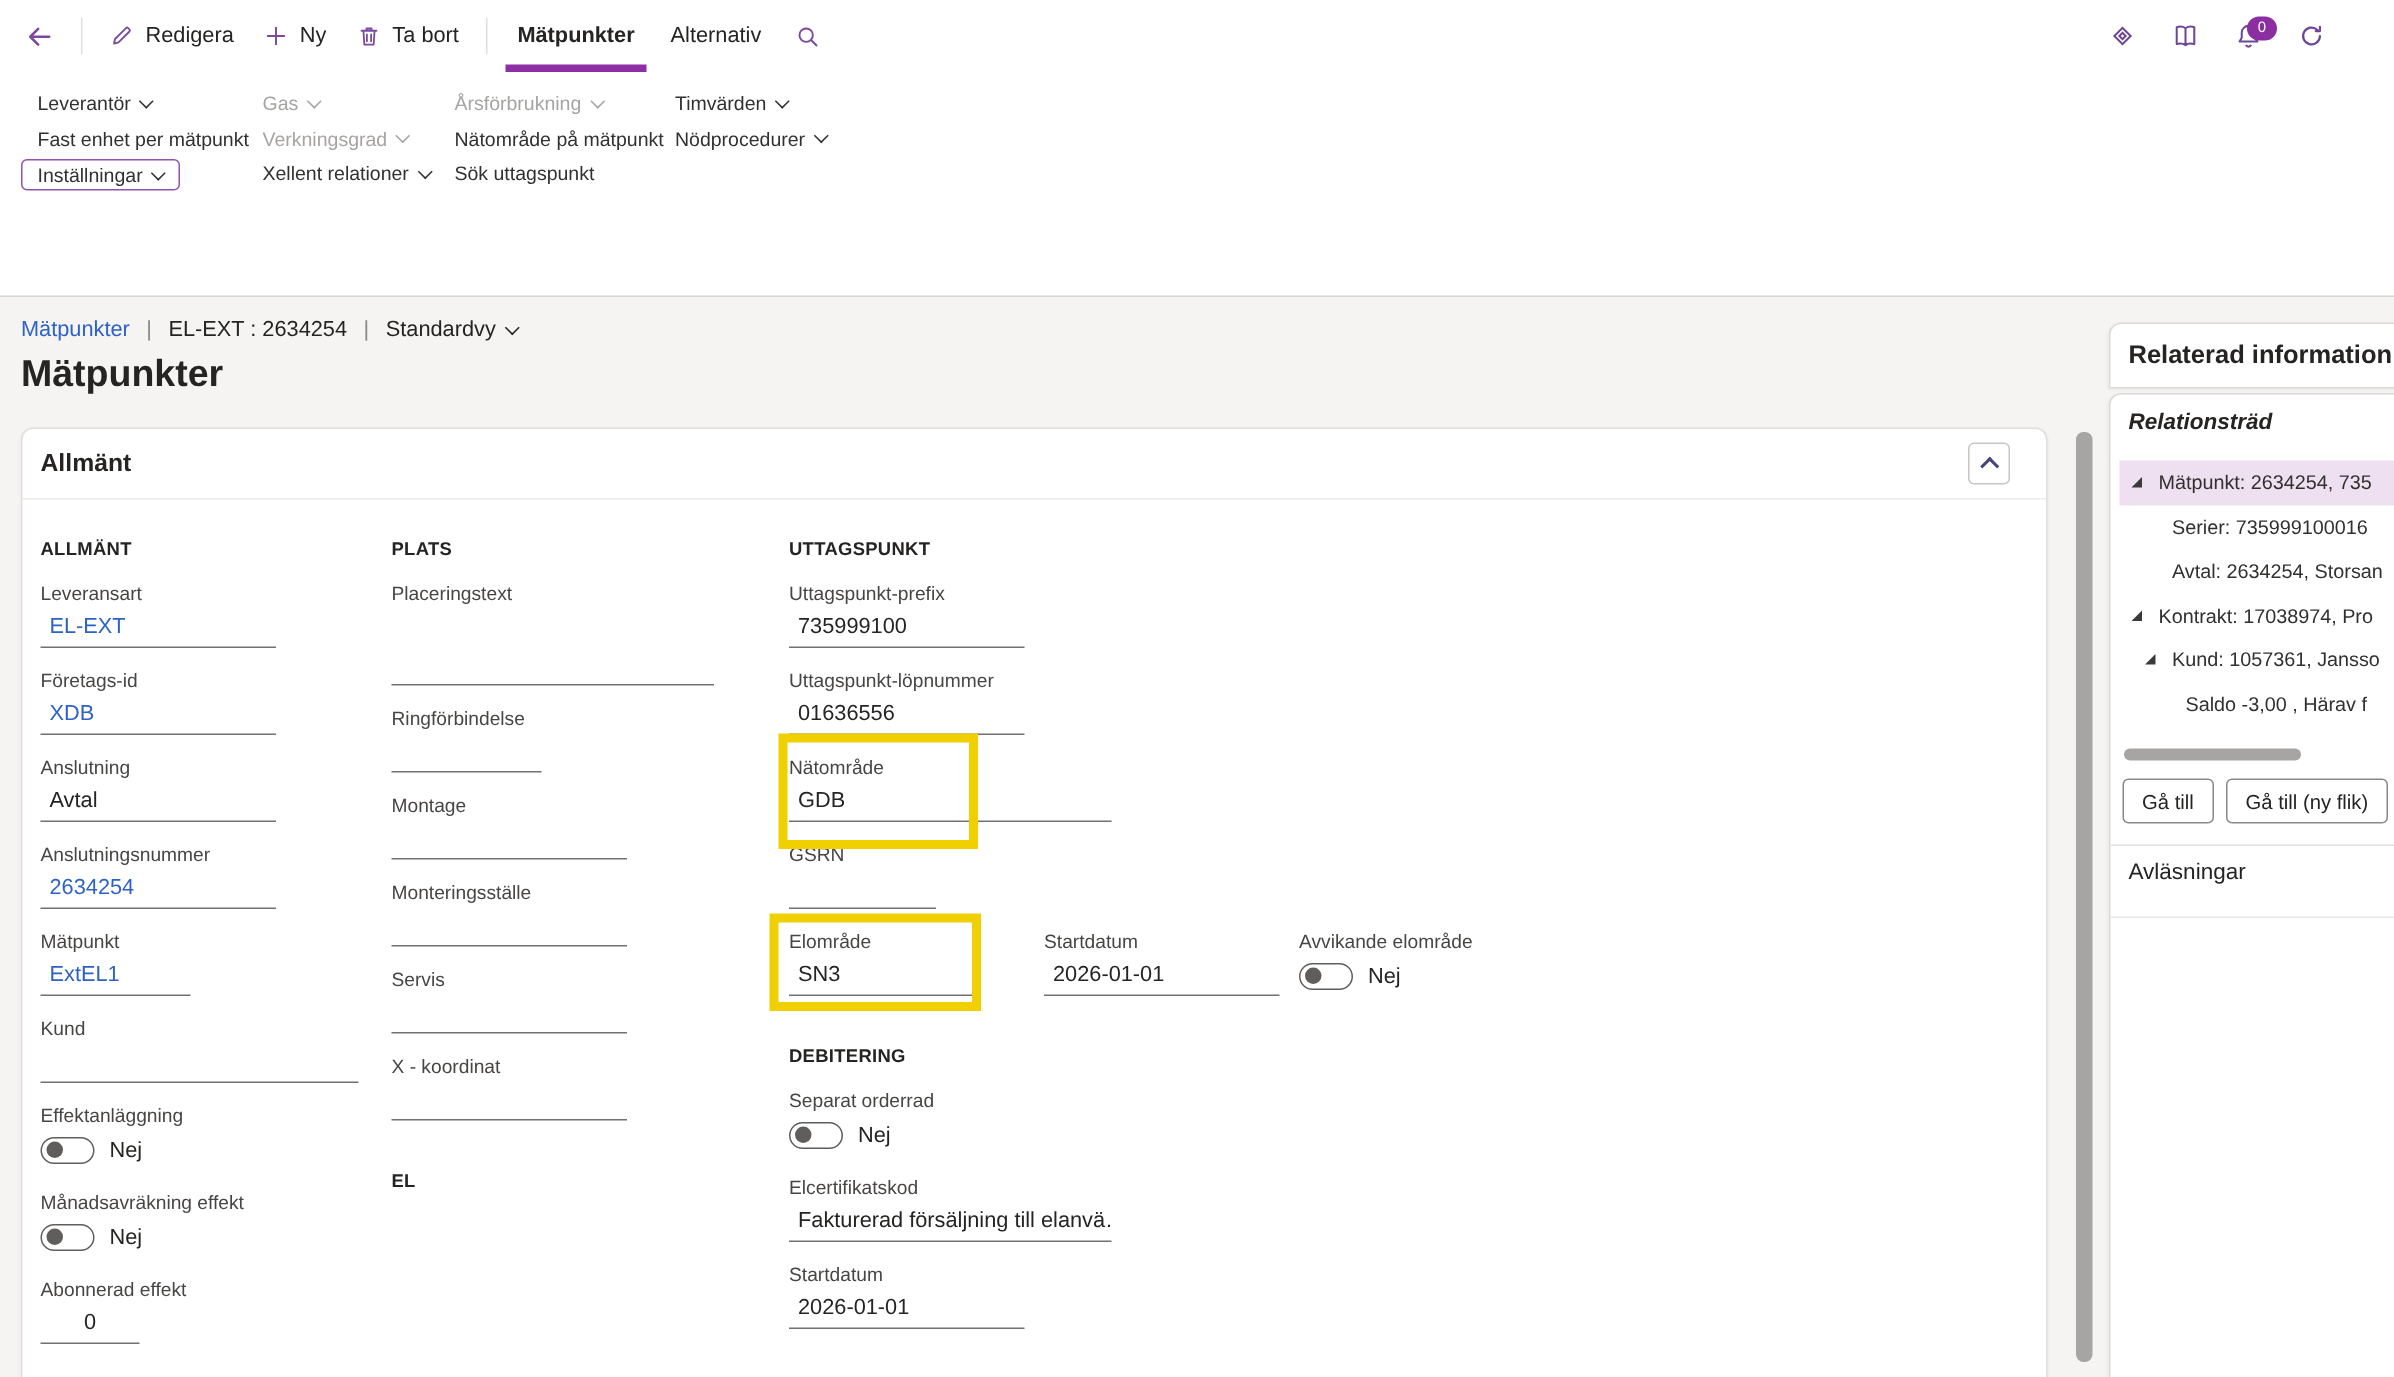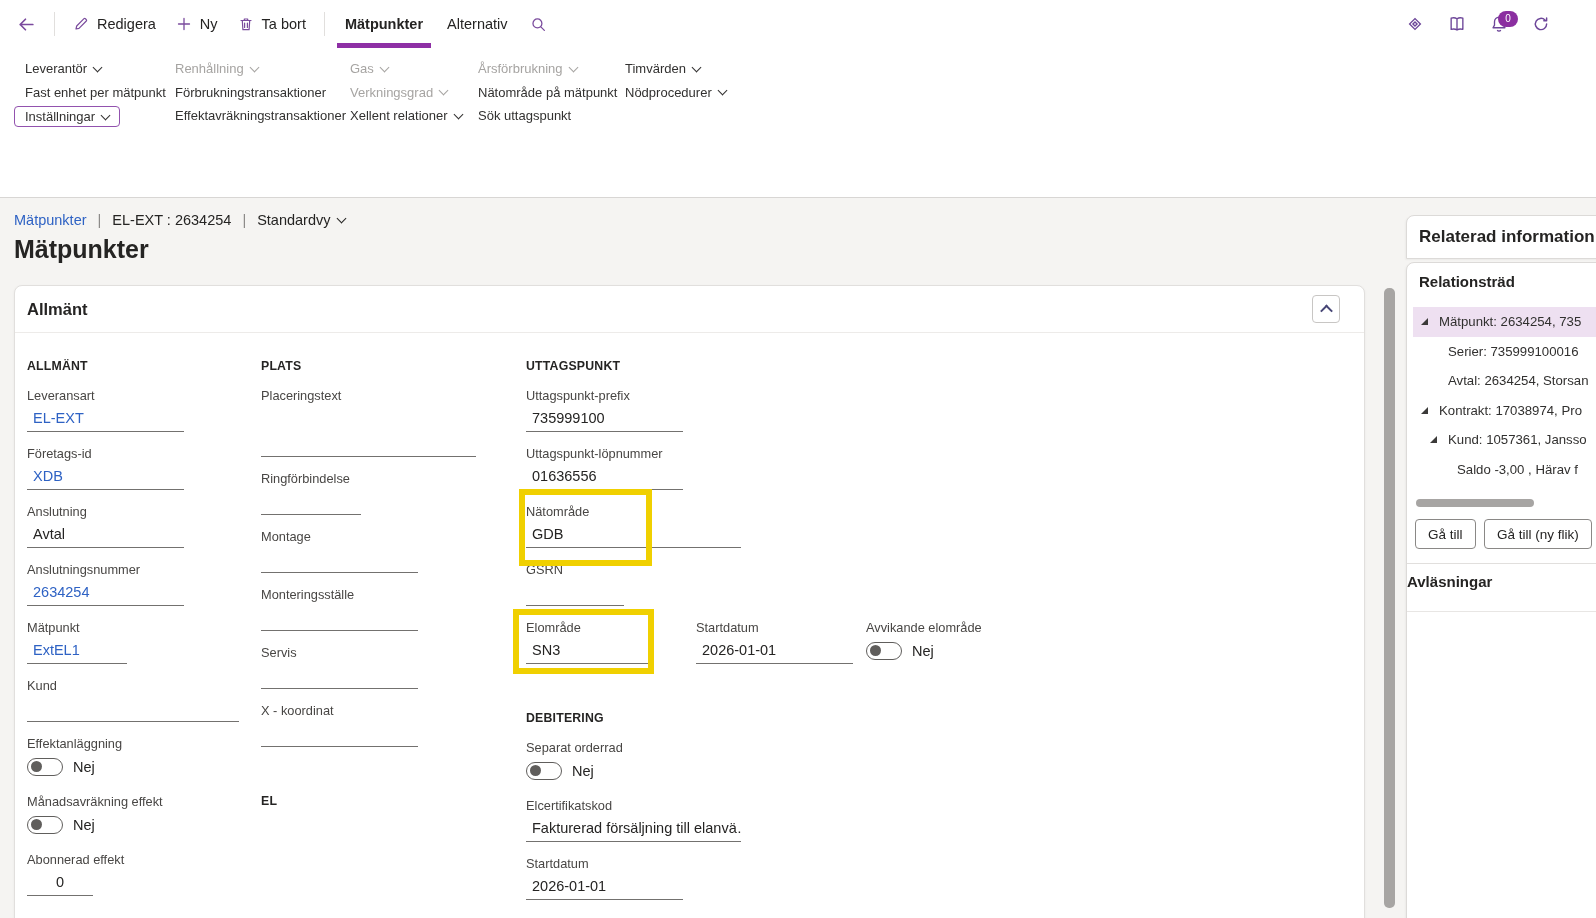--- a/index.html
+++ b/index.html
@@ -44,21 +44,21 @@
     border:1px solid #e1dfdd;border-radius:8px;box-shadow:0 1px 3px rgba(0,0,0,.05);}
   .card-head{height:46px;display:flex;align-items:center;padding:0 12px;border-bottom:1px solid #edebe9;}
   .card-title{font-size:16.5px;font-weight:bold;color:#252423;}
   .collapse-btn{margin-left:auto;margin-right:12px;width:28px;height:28px;border:1px solid #c8c6c4;
     border-radius:4px;background:#fff;display:flex;align-items:center;justify-content:center;cursor:pointer;}
   .cu{width:7px;height:7px;border-left:2px solid #474676;border-top:2px solid #474676;
     transform:rotate(45deg) translate(1px,1px);}
   .card-body{position:absolute;top:47px;left:0;right:0;bottom:0;overflow:hidden;}
   .fcol{position:absolute;top:19px;}
   .sec-header{font-size:12.3px;font-weight:bold;color:#252423;height:16px;margin:7px 0 12px;letter-spacing:.2px;}
-  .sec-header:not(:first-child){margin-top:34px;}
+  .sec-header:not(:first-child){margin-top:20px;}
   .field{height:58px;position:relative;}
   .field.tall{height:83px;}
   .flabel{font-size:12.8px;color:#484644;height:17px;line-height:17px;white-space:nowrap;}
   .fvalue{margin-top:4px;height:20px;line-height:20px;font-size:14.5px;color:#252423;padding-left:6px;
     white-space:nowrap;overflow:hidden;cursor:text;}
   .field.tall .fvalue{height:45px;}
   .fvalue.link{color:#2e62c4;cursor:pointer;}
   .fvalue.center{text-align:center;padding-left:0;}
   .fline{height:1px;background:#73716f;margin-top:3px;}
   .frow{display:flex;height:58px;}
@@ -72,33 +72,33 @@
   .hscroll{position:absolute;top:236px;left:9px;width:118px;height:8px;border-radius:4px;background:#a7a5a3;cursor:pointer;}
   
   .hl{position:absolute;border:6px solid #f0d000;box-sizing:border-box;pointer-events:none;}
   
   .panel-a{position:absolute;left:1406px;top:17px;width:210px;height:44px;background:#fff;
     border:1px solid #dcdad8;border-radius:8px 0 0 0;box-shadow:-1px 1px 2px rgba(0,0,0,.04);
     display:flex;align-items:center;padding-left:12px;box-sizing:border-box;}
   .panel-title{font-size:17px;font-weight:bold;color:#252423;white-space:nowrap;}
   .panel-b{position:absolute;left:1406px;top:64px;width:210px;bottom:-12px;background:#fff;
     border:1px solid #dcdad8;border-radius:8px 0 0 0;box-shadow:-1px 1px 2px rgba(0,0,0,.04);}
-  .panel-sec-title{position:absolute;top:10px;left:12px;font-size:15px;font-weight:bold;color:#252423;white-space:nowrap;}
+  .panel-sec-title{position:absolute;top:10px;left:12px;font-size:15px;font-weight:bold;color:#252423;white-space:nowrap;font-style:italic;}
   .tree{position:absolute;top:44px;left:6px;right:0;}
   .trow{height:29.5px;display:flex;align-items:center;font-size:13.2px;color:#31302f;cursor:pointer;white-space:nowrap;}
   .trow.selected{background:#eee0f1;}
   .tcaret{width:16px;flex:0 0 16px;display:flex;align-items:center;}
   .tcaret.show::before{content:'';width:0;height:0;border-bottom:7px solid #3b3a39;border-left:7px solid transparent;}
   .ttext{padding-left:2px;}
   .pbtn{position:absolute;top:256px;height:30px;border:1px solid #8a8886;border-radius:4px;background:#fff;
     font-size:13.5px;color:#252423;cursor:pointer;padding:0 12px;white-space:nowrap;}
   #pbtn-0{left:8px;}
   #pbtn-1{left:77px;}
   .panel-div{position:absolute;top:300px;left:0;right:0;height:1px;background:#e1dfdd;}
-  .panel-sec2{position:absolute;top:310px;left:0;font-size:15px;font-weight:bold;color:#252423;white-space:nowrap;}
+  .panel-sec2{position:absolute;top:310px;left:12px;font-size:15px;font-weight:normal;color:#252423;white-space:nowrap;}
   .panel-div2{position:absolute;top:348px;left:0;right:0;height:1px;background:#e8e6e4;}
   svg.ic{display:block;}
 </style>
 </head>
 <body>
 
 <div class="topbar">
   <button class="icon-btn">
     <svg class="ic" width="19" height="19" viewBox="0 0 18 18" fill="none" stroke="#7b4a9e" stroke-width="1.6" stroke-linecap="round" stroke-linejoin="round">
         <path d="M15 9H3M8 4 3 9l5 5"></path>
@@ -166,32 +166,20 @@
         <span class="chev"></span>
       </div>
       <div class="ritem">
         <span>Fast enhet per mätpunkt</span>
       </div>
       <div class="ritem boxed">
         <span>Inställningar</span>
         <span class="chev"></span>
       </div>
     </div>
-    <div class="rcol" style="width: 175px;">
-      <div class="ritem disabled">
-        <span>Renhållning</span>
-        <span class="chev"></span>
-      </div>
-      <div class="ritem">
-        <span>Förbrukningstransaktioner</span>
-      </div>
-      <div class="ritem">
-        <span>Effektavräkningstransaktioner</span>
-      </div>
-    </div>
     <div class="rcol" style="width: 128px;">
       <div class="ritem disabled">
         <span>Gas</span>
         <span class="chev"></span>
       </div>
       <div class="ritem disabled">
         <span>Verkningsgrad</span>
         <span class="chev"></span>
       </div>
       <div class="ritem">

